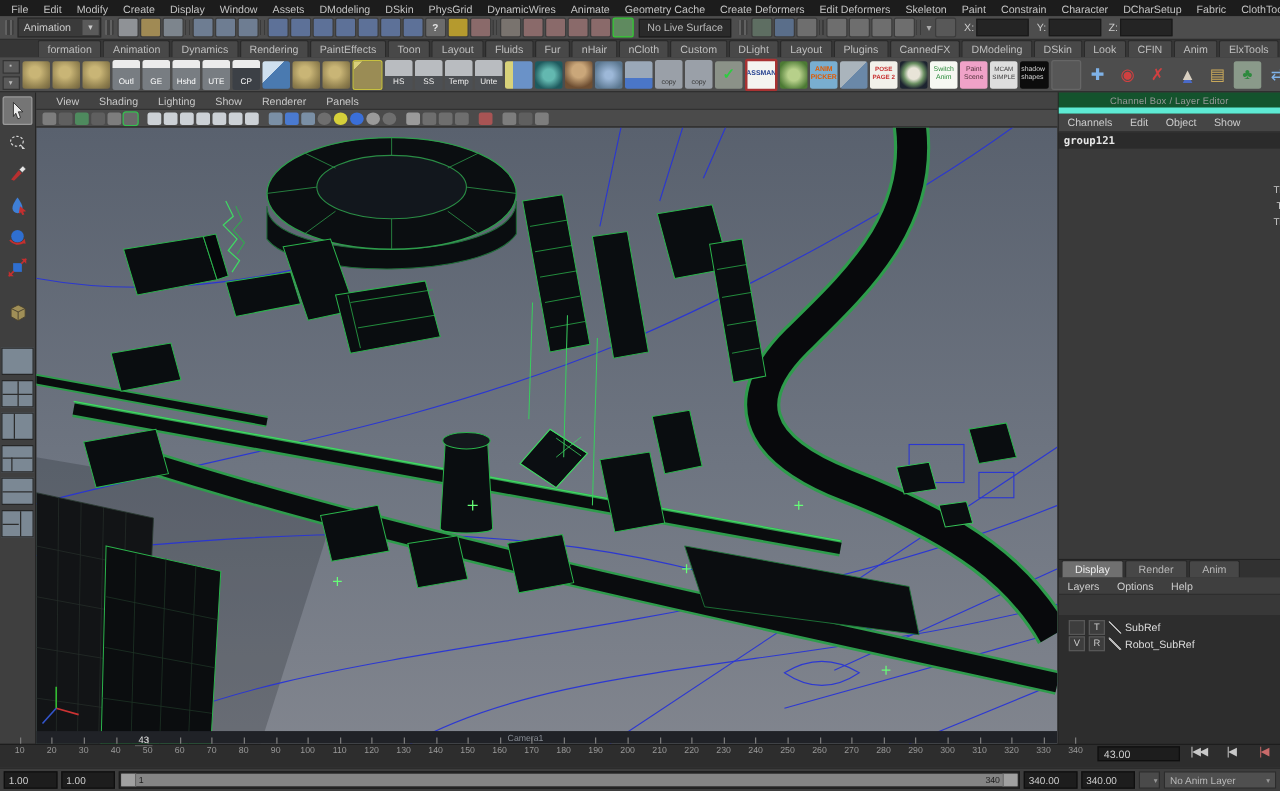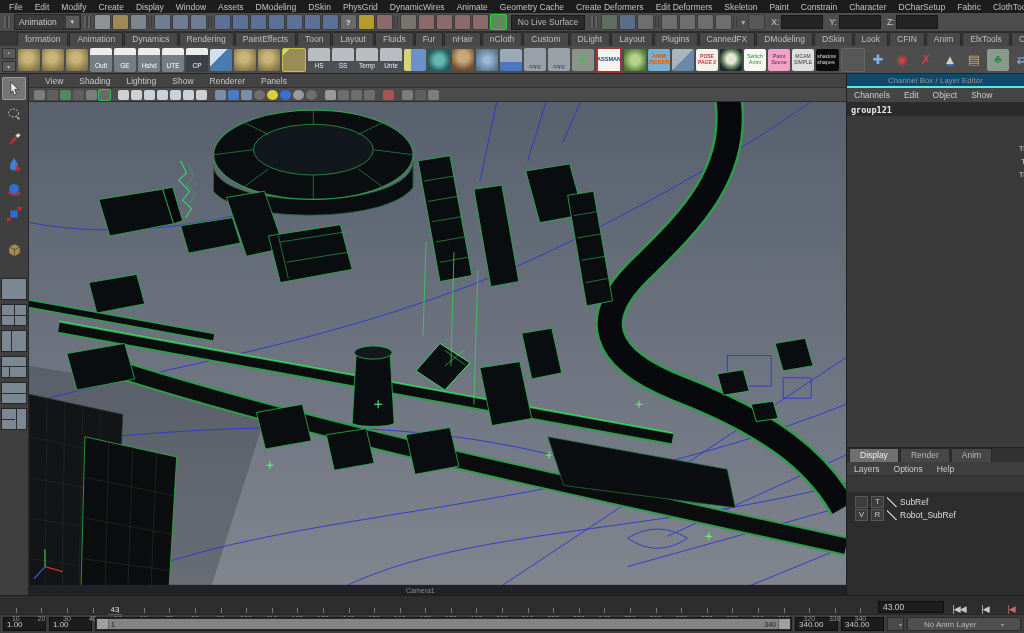--- a/index.html
+++ b/index.html
@@ -21,21 +21,21 @@
   .si-mask{background:#6e7d92}.si-snap{background:#5d7198}.si-help{background:#6b6b6b;font-weight:bold}
   .si-lock{background:#b59a2e;color:#1c1c1c}.si-live{background:#5f8a5f;border:1px solid #3c3}
   .si-hist{background:#79736e}.si-hist-red{background:#8a6a6a}
   .si-render{background:#5e6e62}.si-render-b{background:#5a6e8a}.si-cons{background:#6e6e6e}
   .si-grid{background:#585858}.si-tiny-arrow{background:none;border:none;color:#aaa;width:8px}
   .live-field{background:#2a2a2a;border:1px solid #1b1b1b;color:#b8b8b8;font-size:8.5px;height:13px;display:flex;align-items:center;padding:0 6px;margin:0 3px;flex:0 0 auto}
   .coord{display:flex;align-items:center;font-size:8.5px;color:#ccc;gap:2px;margin-left:5px;flex:0 0 auto}
   .coord .cf{width:40px;height:12px;background:#242424;border:1px solid #191919}
 
   
-  .shelftabs{height:14px;background:#363636;display:flex;align-items:flex-start;padding-left:17px;flex:0 0 auto;overflow:hidden}
+  .shelftabs{height:14px;background:#363636;display:flex;align-items:flex-start;padding-left:30px;flex:0 0 auto;overflow:hidden}
   .shelftab{background:#484848;border:1px solid #2a2a2a;border-bottom:none;border-radius:2px 2px 0 0;padding:1px 7px 2px;font-size:8.5px;color:#bfbfbf;margin-right:1px;white-space:nowrap;flex:0 0 auto}
 
   
   .shelf{height:27px;background:#4d4d4d;border-bottom:1px solid #262626;display:flex;align-items:center;padding:0 1px;gap:2px;flex:0 0 auto;overflow:hidden}
   .shelf-cycler{width:15px;height:24px;display:flex;flex-direction:column;gap:2px;align-items:center;justify-content:center;flex:0 0 auto}
   .shelf-cycler div{width:12px;height:9px;background:#5a5a5a;border:1px solid #333;color:#bbb;font-size:6px;display:flex;align-items:center;justify-content:center}
   .shelf-btn{width:22px;height:22px;flex:0 0 auto;display:flex;align-items:center;justify-content:center;text-align:center;font-size:6px;line-height:1.05;color:#fff;border-radius:2px;overflow:hidden;background:transparent}
   .sb-box{background:radial-gradient(circle at 45% 40%,#c9b576 25%,#8f7f4e 70%,#6e6140 100%)}
   .sb-plane{background:linear-gradient(135deg,#d8cf7a 0 15%,#9a8c55 15% 100%);border:1px solid #c8c040}
   .sb-cap{background:linear-gradient(#ececec 0 28%,#787d82 28%);color:#fff;font-size:6.5px;align-items:flex-end;padding-bottom:2px}
@@ -86,59 +86,59 @@
   .vt-d{background:#5f5f5f}.vt-grn{background:#4e8a5e}.vt-gframe{background:#6a6a6a;box-shadow:0 0 0 1px #35c050}
   .vt-w{background:#ccd1d6}.vt-cube{background:#7a8fa5}.vt-bluesq{background:#4a7ad0}
   .vt-sph{border-radius:50%}.vt-yellow{background:#d6d03a}.vt-blue{background:#3a6fd8}
   .vt-gray{background:#9a9a9a}.vt-dim{background:#6e6e6e}.vt-red{background:#a85454}
   .vt-div{width:4px;background:transparent;border-radius:0}
   .vp-scene{flex:1;position:relative;overflow:hidden;min-height:0}
   .vp-scene svg{position:absolute;inset:0;display:block}
 
   
   .channelbox{width:177px;background:#383838;border-left:1px solid #202020;display:flex;flex-direction:column;flex:0 0 auto;font-size:8.5px}
-  .cb-title{height:12px;background:#0c4a6e;color:#999;font-size:7.5px;display:flex;align-items:center;justify-content:center;letter-spacing:.2px;border-bottom:2px solid #5eead4}
+  .cb-title{height:12px;background:#14532d;color:#999;font-size:7.5px;display:flex;align-items:center;justify-content:center;letter-spacing:.2px;border-bottom:5px solid #5eead4}
   .cb-menus{height:14px;display:flex;align-items:center;background:#454545;border-bottom:1px solid #2c2c2c}
   .cb-menu-item{padding:0 7px;color:#ccc;white-space:nowrap}
   .cb-objname{height:13px;background:#2b2b2b;color:#e8e8e8;font-weight:bold;display:flex;align-items:center;padding-left:4px;font-size:8.5px;font-family:"DejaVu Sans Mono",monospace}
   .cb-channels{flex:1;position:relative;background:#3a3a3a;overflow:hidden;min-height:0}
   .clipped-ch{position:absolute;right:-2px;color:#c8c8c8;font-size:8px}
   .le-tabs{height:14px;display:flex;align-items:flex-end;background:#313131;padding-left:2px;border-top:1px solid #222;flex:0 0 auto}
   .le-tab{background:#474747;border:1px solid #282828;border-bottom:none;border-radius:2px 2px 0 0;font-size:8.5px;color:#b8b8b8;padding:1px 10px 2px;margin-right:1px}
   .le-tab.active{background:#707070;color:#eee}
   .le-menus{height:13px;display:flex;align-items:center;background:#3f3f3f;border-bottom:1px solid #2e2e2e;flex:0 0 auto}
   .le-menu-item{padding:0 7px;color:#ccc}
   .le-spacer{height:16px;background:#383838;flex:0 0 auto}
   .le-list{height:100px;background:#2d2d2d;padding-top:3px;flex:0 0 auto}
   .layer-row{height:13px;display:flex;align-items:center;gap:3px;padding-left:8px;color:#ddd}
   .lr-box{width:11px;height:10px;background:#3d3d3d;border:1px solid #575757;font-size:7.5px;display:flex;align-items:center;justify-content:center;color:#ccc;flex:0 0 auto}
   .lr-swatch{width:10px;height:10px;background:linear-gradient(45deg,transparent 44%,#b8b8b8 44%,#b8b8b8 54%,transparent 54%);flex:0 0 auto}
   .lr-name{font-size:8.5px;white-space:nowrap}
 
   
-  .timerow{height:18px;background:#2d2d2d;border-top:1px solid #1d1d1d;display:flex;align-items:flex-end;flex:0 0 auto}
+  .timerow{height:18px;background:#2d2d2d;border-top:1px solid #1d1d1d;display:flex;align-items:flex-start;flex:0 0 auto}
   .ticks{flex:1;position:relative;display:flex;padding:0 3px;min-width:0}
   .tick-cell{flex:1;position:relative;color:#999;font-size:7px;text-align:center}
   .tick-cell .lbl{position:absolute;top:1px;left:0;right:0}
   .tick-cell::after{content:"";position:absolute;bottom:1px;left:50%;width:1px;height:5px;background:#7a7a7a}
   .frame-marker{position:absolute;left:108px;top:0;bottom:0;width:14px;background:#595959;display:flex;align-items:flex-end;justify-content:center;color:#e0e0e0;font-size:7.5px;padding-bottom:1px}
   .time-field{width:60px;background:#1d1d1d;border:1px solid #0f0f0f;color:#ccc;font-size:8.5px;display:flex;align-items:center;padding-left:4px;margin:1px 2px;flex:0 0 auto}
   .pb-btn{width:26px;display:flex;align-items:center;justify-content:center;color:#c9c9c9;font-size:9px;letter-spacing:-1px;flex:0 0 auto}
   .pb-red{color:#c96a6a}
 
   
   .rangerow{height:18px;background:#3d3d3d;display:flex;align-items:center;gap:3px;padding:0 3px;border-top:1px solid #272727;flex:0 0 auto}
   .rs-field{width:38px;height:12px;background:#1d1d1d;border:1px solid #0f0f0f;color:#ccc;font-size:8px;display:flex;align-items:center;padding-left:3px;flex:0 0 auto}
   .rs-bar{flex:1;height:12px;background:#2a2a2a;border:1px solid #1b1b1b;position:relative;min-width:0}
   .rs-fill{position:absolute;inset:1px;background:#848484;display:flex;justify-content:space-between;align-items:center;color:#1d1d1d;font-size:7px}
   .rs-handle{width:11px;height:100%;background:#a0a0a0;border-right:1px solid #666;flex:0 0 auto}
   .rs-handle.end{border-right:none;border-left:1px solid #666}
   .rs-start-grp,.rs-end-grp{display:flex;align-items:center;gap:2px;height:100%}
   .mini-select{width:14px;height:12px;background:#4a4a4a;border:1px solid #2c2c2c;color:#999;font-size:6px;display:flex;align-items:center;justify-content:flex-end;padding-right:1px;flex:0 0 auto}
-  .anim-select{width:80px;height:12px;background:#4f4f4f;border:1px solid #2c2c2c;color:#b8b8b8;font-size:8px;display:flex;align-items:center;justify-content:space-between;padding:0 16px;flex:0 0 auto}
+  .anim-select{width:80px;height:12px;background:#4f4f4f;border:1px solid #2c2c2c;color:#b8b8b8;font-size:8px;display:flex;align-items:center;justify-content:space-between;padding:0 4px;flex:0 0 auto}
   .dd-arrow{font-size:6px;color:#999}
 
   
   .cmdrow{height:13px;background:#3f3f3f;display:flex;align-items:center;flex:0 0 auto}
   .mel-btn{width:34px;height:100%;background:#4a4a4a;color:#b0b0b0;font-size:8px;display:flex;align-items:center;justify-content:center;border-right:1px solid #2a2a2a;flex:0 0 auto}
   .cmd-input{flex:1;height:100%;background:#141414;border:none;min-width:0}
   .cmd-end{width:18px;height:100%;background:#3f3f3f;flex:0 0 auto}
 </style>
 </head>
 <body>

